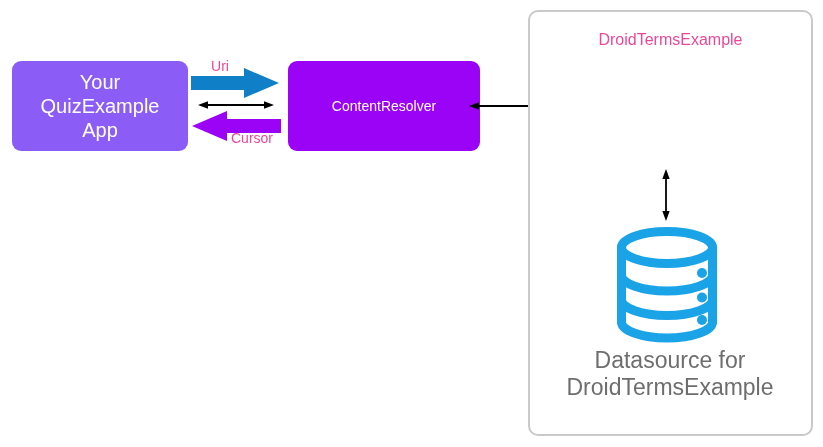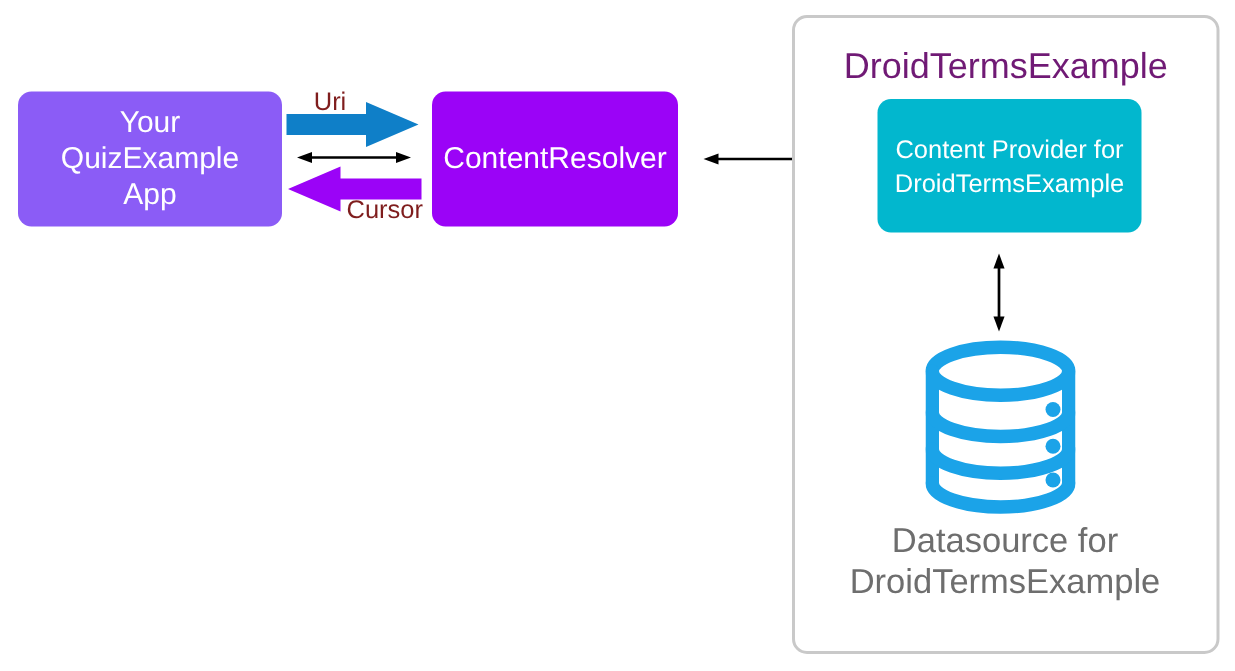--- a/index.html
+++ b/index.html
@@ -2,29 +2,29 @@
 <html><head>
 <meta charset="utf-8">
 <style>
   html,body{margin:0;padding:0;background:#ffffff;}
   body{font-family:"Liberation Sans", sans-serif;}
   .stage{position:relative;width:823px;height:447px;background:#ffffff;overflow:hidden;}
 
   .node{position:absolute;display:flex;align-items:center;justify-content:center;
         text-align:center;color:#ffffff;border-radius:9px;box-sizing:border-box;padding:6px 14px;}
   .node-app{left:12px;top:61px;width:176px;height:90px;background:#8b5cf6;font-size:20px;line-height:24px;}
-  .node-resolver{left:288px;top:61px;width:164px;height:90px;background:#9B03F7;font-size:20px;}
+  .node-resolver{left:288px;top:61px;width:192px;height:90px;background:#9B03F7;font-size:14px;}
   .node-provider{left:585px;top:66px;width:176px;height:89px;background:#02B7CE;font-size:17px;line-height:23px;}
 
   .group-box{position:absolute;left:528px;top:10px;width:285px;height:426px;
              border:2px solid #C9C9C9;border-radius:10px;box-sizing:border-box;background:#ffffff;}
   .group-title{position:absolute;left:528px;top:31px;width:285px;text-align:center;
-               color:#701a75;font-size:24px;}
+               color:#ec4899;font-size:16px;}
 
-  .arrow-label{position:absolute;color:#7f1d1d;font-size:17px;}
+  .arrow-label{position:absolute;color:#ec4899;font-size:14px;}
   .label-uri{left:202px;top:58px;width:36px;text-align:center;}
   .label-cursor{left:231px;top:130px;width:52px;}
 
   .datasource-label{position:absolute;left:540px;top:347px;width:260px;text-align:center;
                     color:#6E6E6E;font-size:23px;line-height:27px;}
 
   svg{position:absolute;display:block;}
   .svg-mid{left:186px;top:56px;}
   .svg-rp{left:466px;top:97px;}
   .svg-vert{left:658px;top:167px;}
@@ -59,23 +59,20 @@
     <g stroke="#000000" stroke-width="1.8" fill="#000000">
       <line x1="9" y1="9" x2="97" y2="9"></line>
       <polygon points="3,9 13,5.3 13,12.7" stroke="none"></polygon>
       <polygon points="103,9 93,5.3 93,12.7" stroke="none"></polygon>
     </g>
   </svg>
 
   <div class="group-box"></div>
   <div class="group-title">DroidTermsExample</div>
 
-  <div class="node node-provider">
-    <span>Content Provider for DroidTermsExample</span>
-  </div>
 
   <svg class="svg-vert" width="16" height="56" viewBox="0 0 16 56" aria-hidden="true">
     <g stroke="#000000" stroke-width="1.8" fill="#000000">
       <line x1="8" y1="8" x2="8" y2="48"></line>
       <polygon points="8,2 4.3,12 11.7,12" stroke="none"></polygon>
       <polygon points="8,54 4.3,44 11.7,44" stroke="none"></polygon>
     </g>
   </svg>
 
   <svg class="svg-db" width="100" height="123" viewBox="0 0 100 123" aria-hidden="true">

